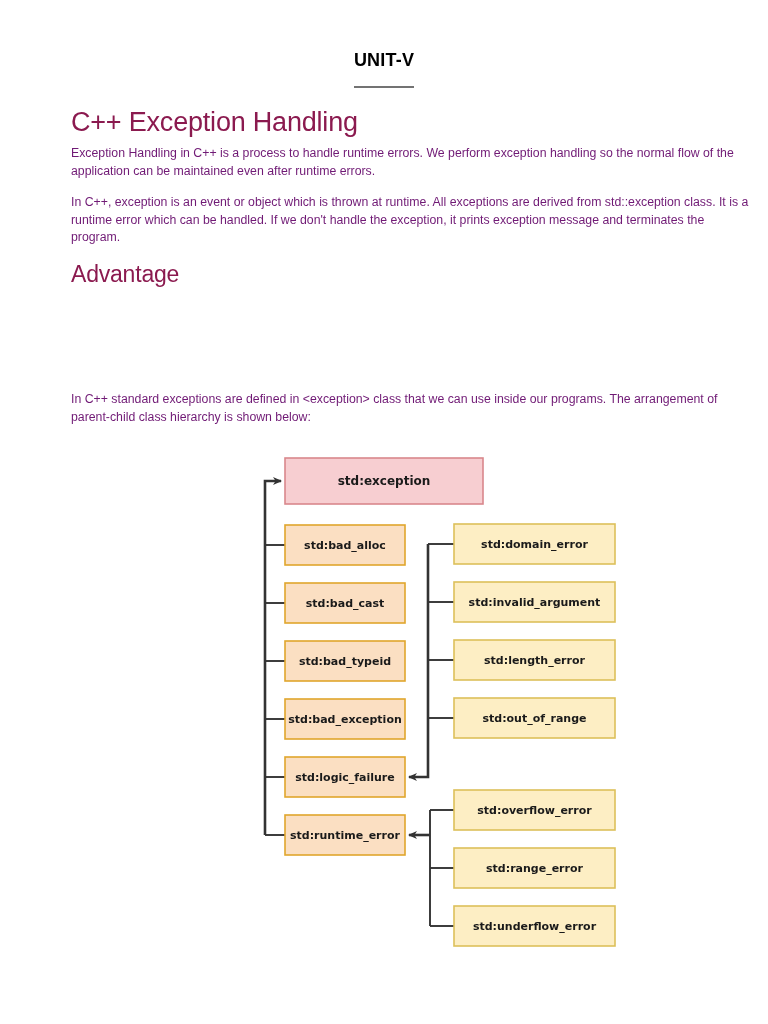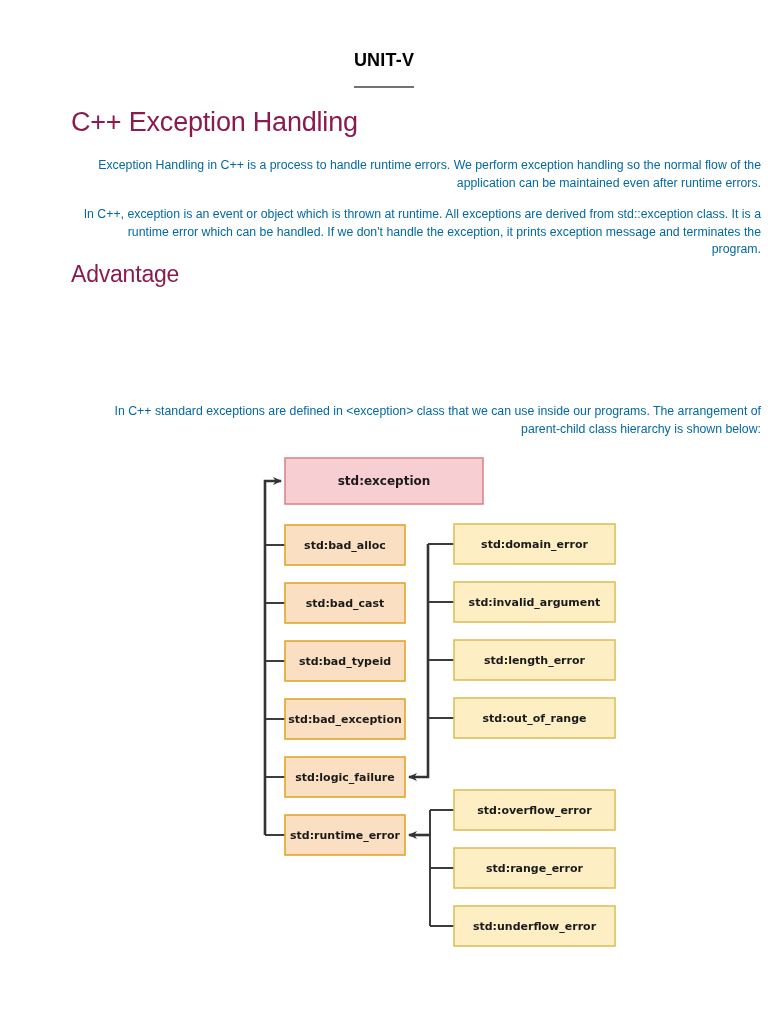--- a/index.html
+++ b/index.html
@@ -53,23 +53,22 @@
   #h-advantage { top: 261px; font-size: 23px; text-align: right; }
   #h-exception-classes { top: 356px; }
 
   .para {
     position: absolute;
     left: 71px;
     width: 678px;
     font-family: "Liberation Sans", sans-serif;
     font-size: 12.3px;
     line-height: 17.5px;
-    color: #0369a1;
-    margin: 12px;
-    text-align: right;
+    color: #701a75;
+    margin: 0;
   }
   #p-intro  { top: 145px; }
   #p-derived { top: 194px; }
   #p-advantage { top: 308px; }
   #p-classes { top: 391px; }
 
   .diagram {
     position: absolute;
     left: 0;
     top: 440px;

